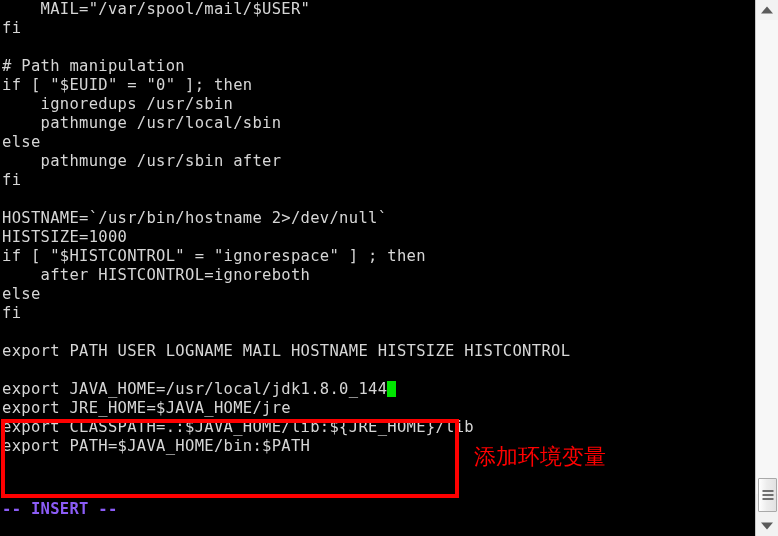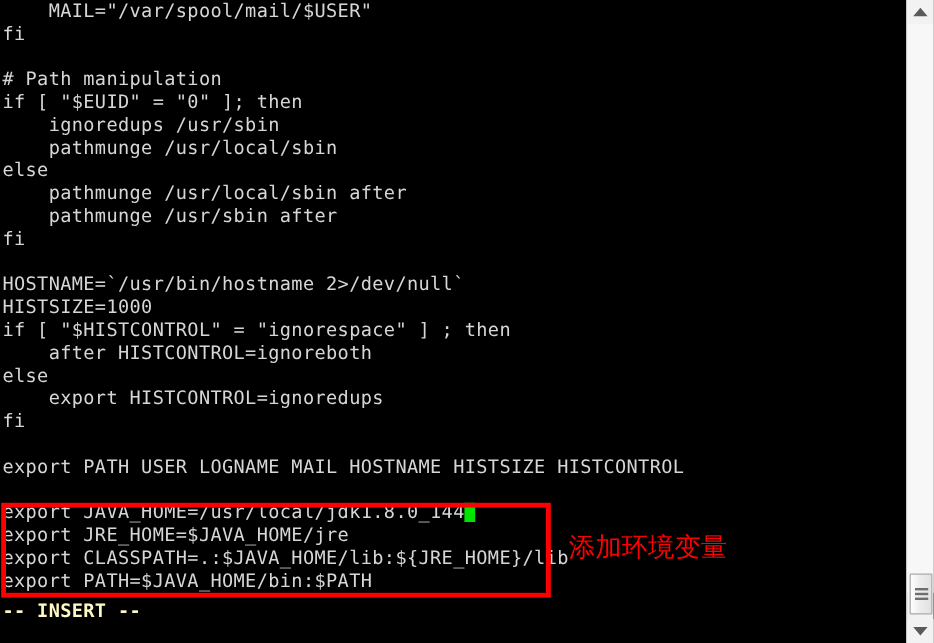--- a/index.html
+++ b/index.html
@@ -63,21 +63,21 @@
 
   
   #statusline {
     position: absolute;
     left: 2px;
     top: 500px;
     height: 19px;
     line-height: 19px;
     font-size: 15.5px;
     letter-spacing: 0.30px;
-    color: #fef9c3;
+    color: #8b5cf6;
     white-space: pre;
     font-weight: bold;
     font-family: "DejaVu Sans Mono", "Liberation Mono", monospace;
   }
 
   
   #redbox {
     position: absolute;
     left: 1px;
     top: 419px;
@@ -179,30 +179,28 @@
     <div class="codearea">
 
       <div class="line">    MAIL="/var/spool/mail/$USER"</div>
       <div class="line">fi</div>
       <div class="line blank">&nbsp;</div>
       <div class="line"># Path manipulation</div>
       <div class="line">if [ "$EUID" = "0" ]; then</div>
       <div class="line">    ignoredups /usr/sbin</div>
       <div class="line">    pathmunge /usr/local/sbin</div>
       <div class="line">else</div>
-      <div class="line">    pathmunge /usr/local/sbin after</div>
       <div class="line">    pathmunge /usr/sbin after</div>
       <div class="line">fi</div>
       <div class="line blank">&nbsp;</div>
       <div class="line">HOSTNAME=`/usr/bin/hostname 2&gt;/dev/null`</div>
       <div class="line">HISTSIZE=1000</div>
       <div class="line">if [ "$HISTCONTROL" = "ignorespace" ] ; then</div>
       <div class="line">    after HISTCONTROL=ignoreboth</div>
       <div class="line">else</div>
-      <div class="line">    export HISTCONTROL=ignoredups</div>
       <div class="line">fi</div>
       <div class="line blank">&nbsp;</div>
       <div class="line">export PATH USER LOGNAME MAIL HOSTNAME HISTSIZE HISTCONTROL</div>
       <div class="line blank">&nbsp;</div>
 
       <div class="line"><span>export JAVA_HOME=/usr/local/jdk1.8.0_144</span><span class="cursor"></span></div>
       <div class="line">export JRE_HOME=$JAVA_HOME/jre</div>
       <div class="line">export CLASSPATH=.:$JAVA_HOME/lib:${JRE_HOME}/lib</div>
       <div class="line">export PATH=$JAVA_HOME/bin:$PATH</div>
 

